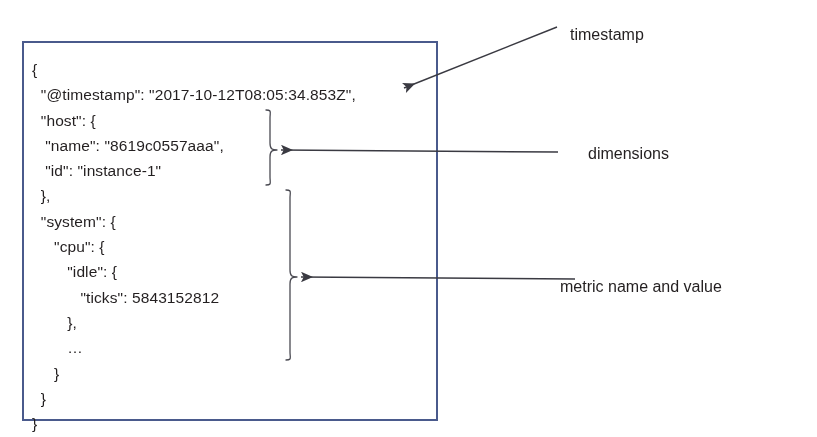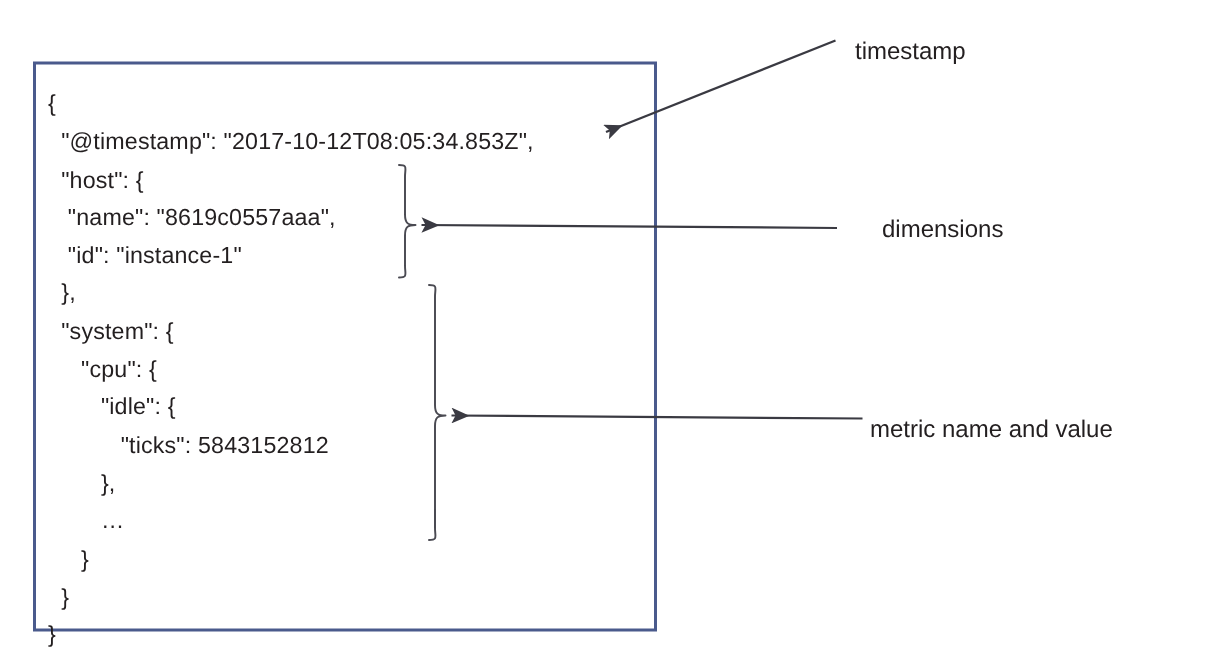--- a/index.html
+++ b/index.html
@@ -45,21 +45,21 @@
   .anno-label {
     position: absolute;
     font-family: "Liberation Sans", sans-serif;
     font-size: 16px;
     color: #231f20;
     white-space: nowrap;
     line-height: 1;
   }
   #label-timestamp { left: 570px; top: 27px; }
   #label-dimensions { left: 588px; top: 146px; }
-  #label-metric     { left: 580px; top: 279px; }
+  #label-metric     { left: 560px; top: 279px; }
 
   
   #overlay {
     position: absolute;
     left: 0;
     top: 0;
     width: 817px;
     height: 437px;
     pointer-events: none;
   }

